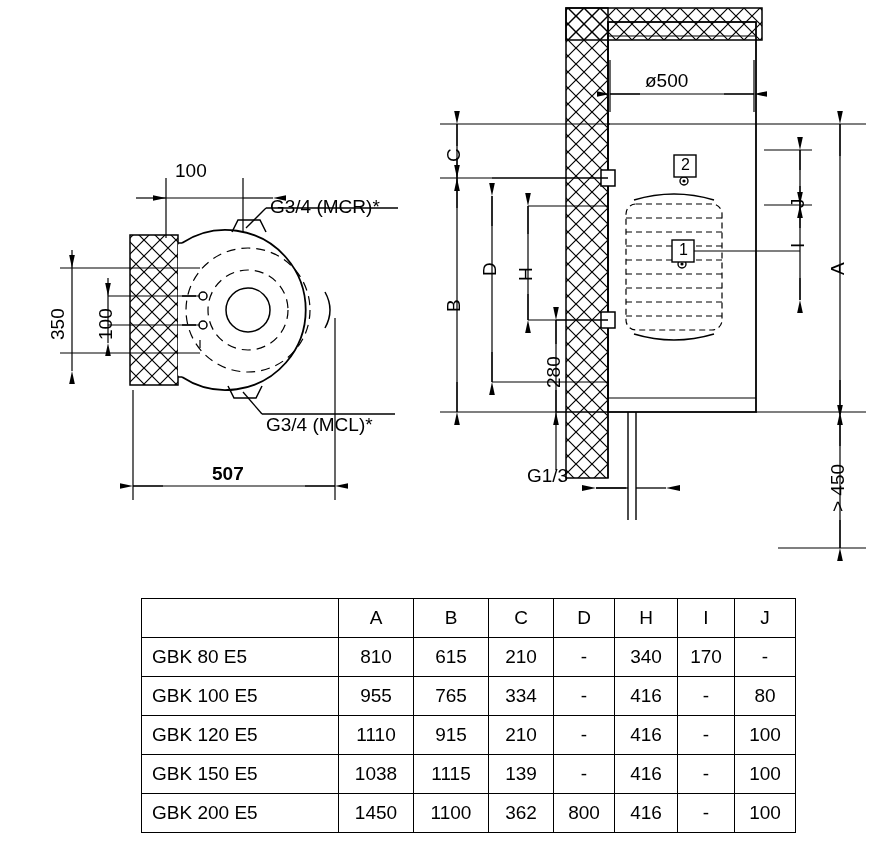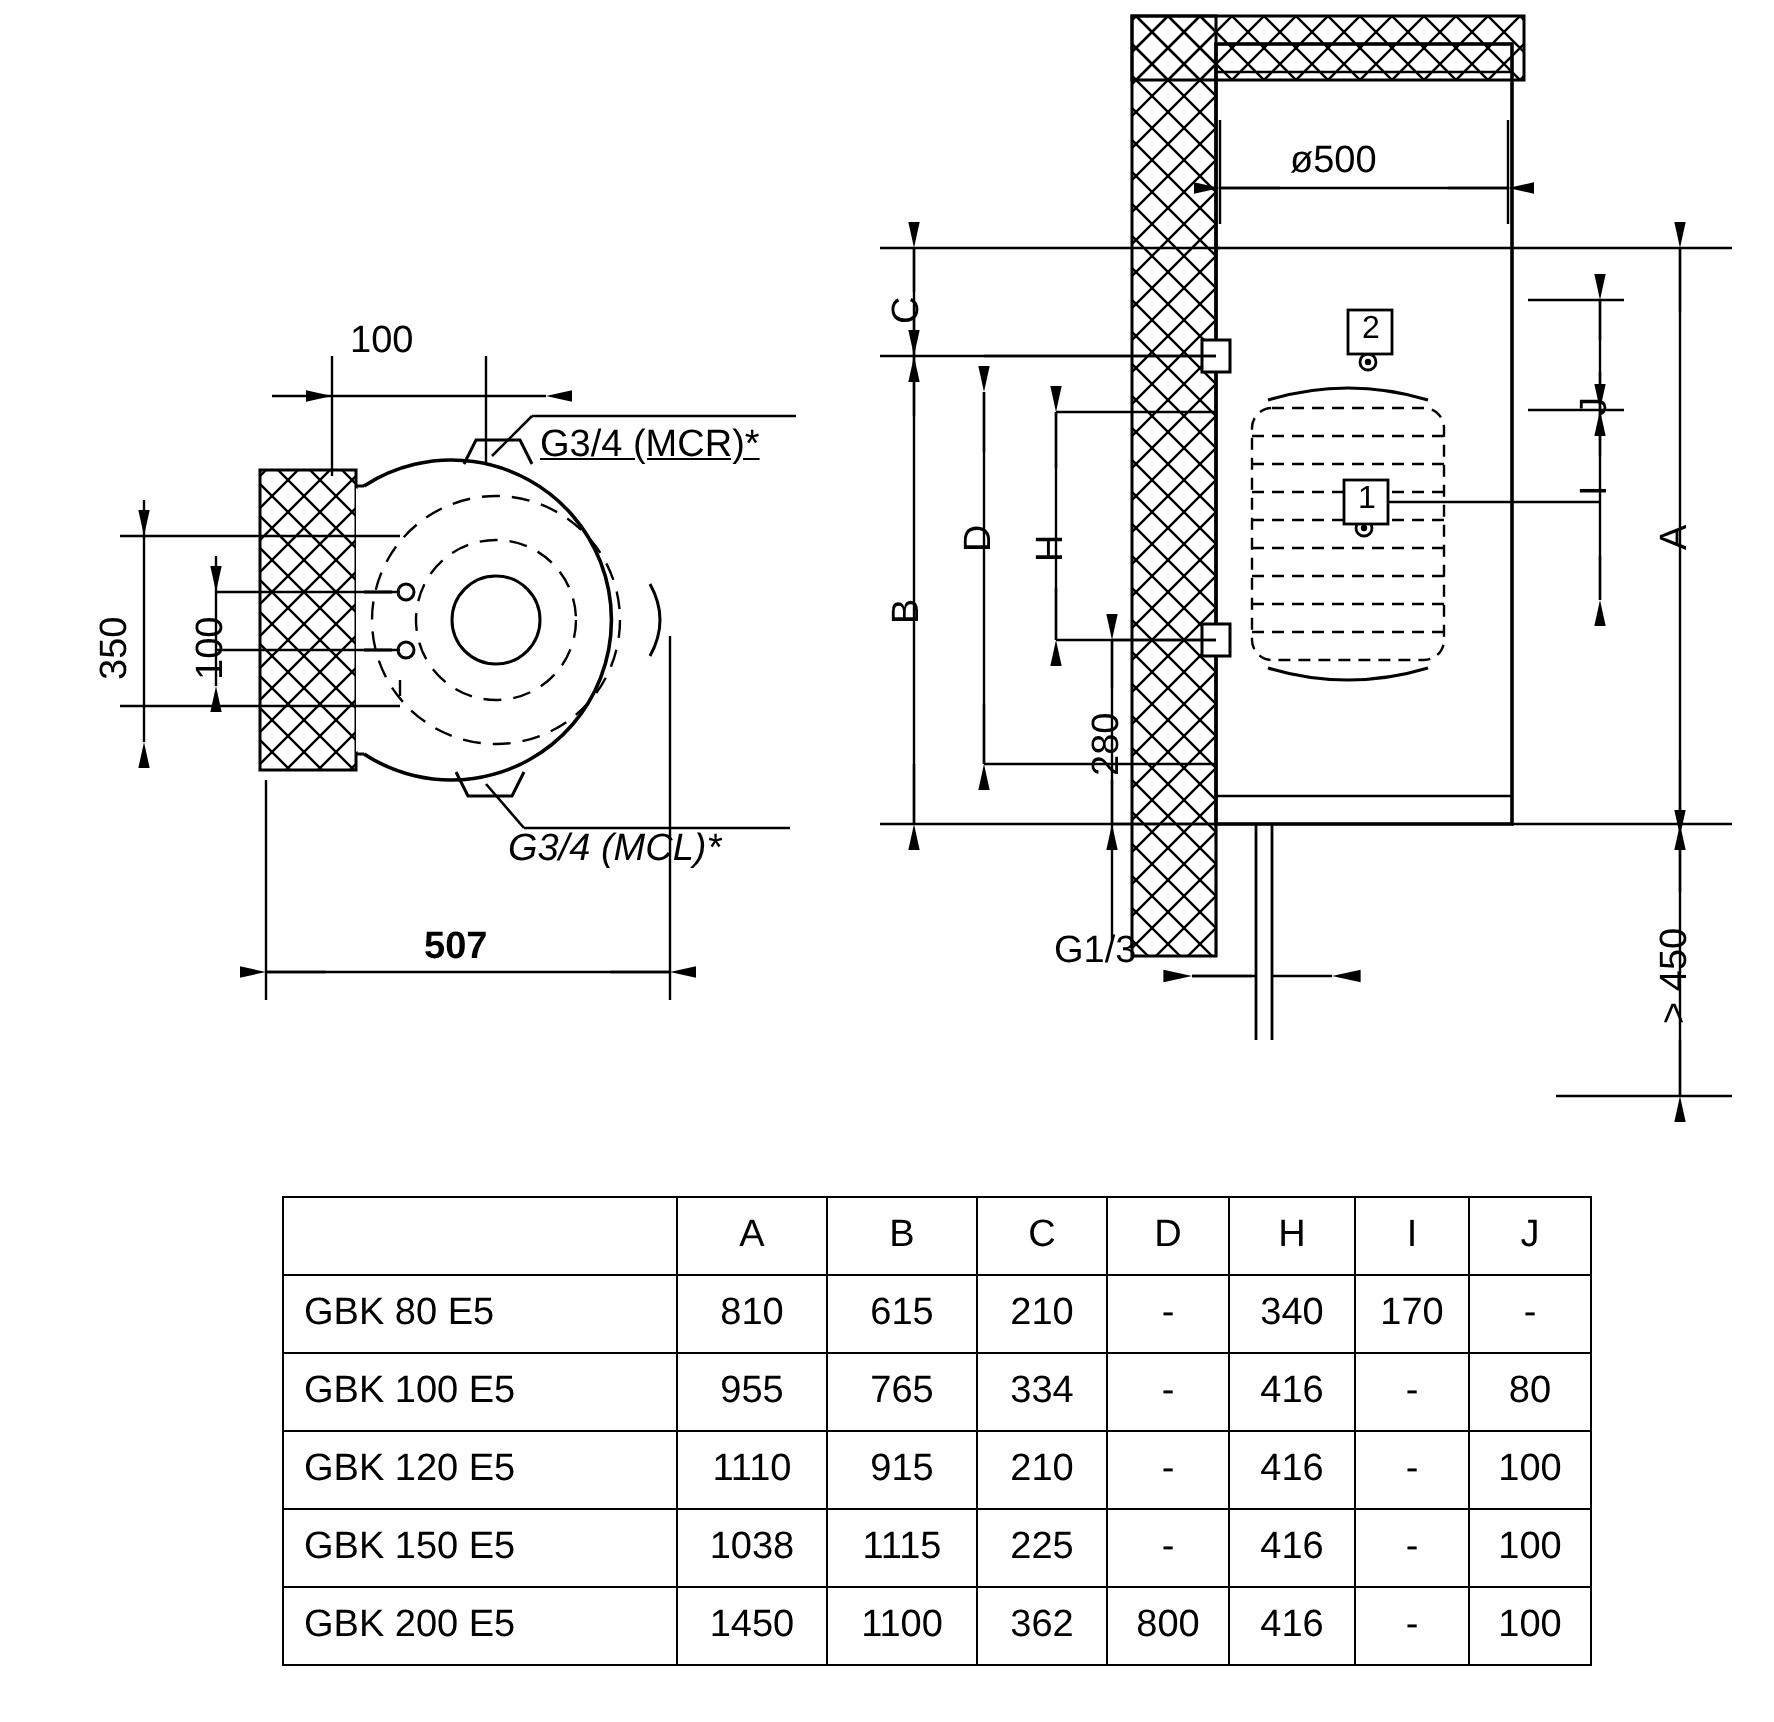--- a/index.html
+++ b/index.html
@@ -261,22 +261,22 @@
       <g stroke-width="1.3">
         <line x1="596" y1="488" x2="628" y2="488"></line>
         <line x1="596" y1="488" x2="626" y2="488" marker-start="url(#arrL)"></line>
         <line x1="636" y1="488" x2="666" y2="488" marker-end="url(#arrR)"></line>
       </g>
 
     </g>
   </svg>
 
   <div class="lbl" style="left:175px;top:160px;">100</div>
-  <div class="lbl" style="left:270px;top:212px;text-decoration:underline;">G3/4 (MCR)*</div>
-  <div class="lbl" style="left:254px;top:414px;font-style:italic;">G3/4 (MCL)*</div>
+  <div class="lbl" style="left:270px;top:196px;">G3/4 (MCR)*</div>
+  <div class="lbl" style="left:266px;top:414px;">G3/4 (MCL)*</div>
   <div class="lbl rot" style="left:47px;top:340px;">350</div>
   <div class="lbl rot" style="left:95px;top:340px;">100</div>
   <div class="lbl" style="left:212px;top:463px;font-weight:bold;">507</div>
 
   <div class="lbl" style="left:645px;top:70px;">ø500</div>
   <div class="lbl rot" style="left:443px;top:162px;">C</div>
   <div class="lbl rot" style="left:443px;top:312px;">B</div>
   <div class="lbl rot" style="left:479px;top:276px;">D</div>
   <div class="lbl rot" style="left:515px;top:281px;">H</div>
   <div class="lbl rot" style="left:543px;top:388px;">280</div>
@@ -329,21 +329,21 @@
         <td>210</td>
         <td>-</td>
         <td>416</td>
         <td>-</td>
         <td>100</td>
       </tr>
       <tr>
         <td class="model">GBK 150 E5</td>
         <td>1038</td>
         <td>1115</td>
-        <td>225</td>
+        <td>139</td>
         <td>-</td>
         <td>416</td>
         <td>-</td>
         <td>100</td>
       </tr>
       <tr>
         <td class="model">GBK 200 E5</td>
         <td>1450</td>
         <td>1100</td>
         <td>362</td>

